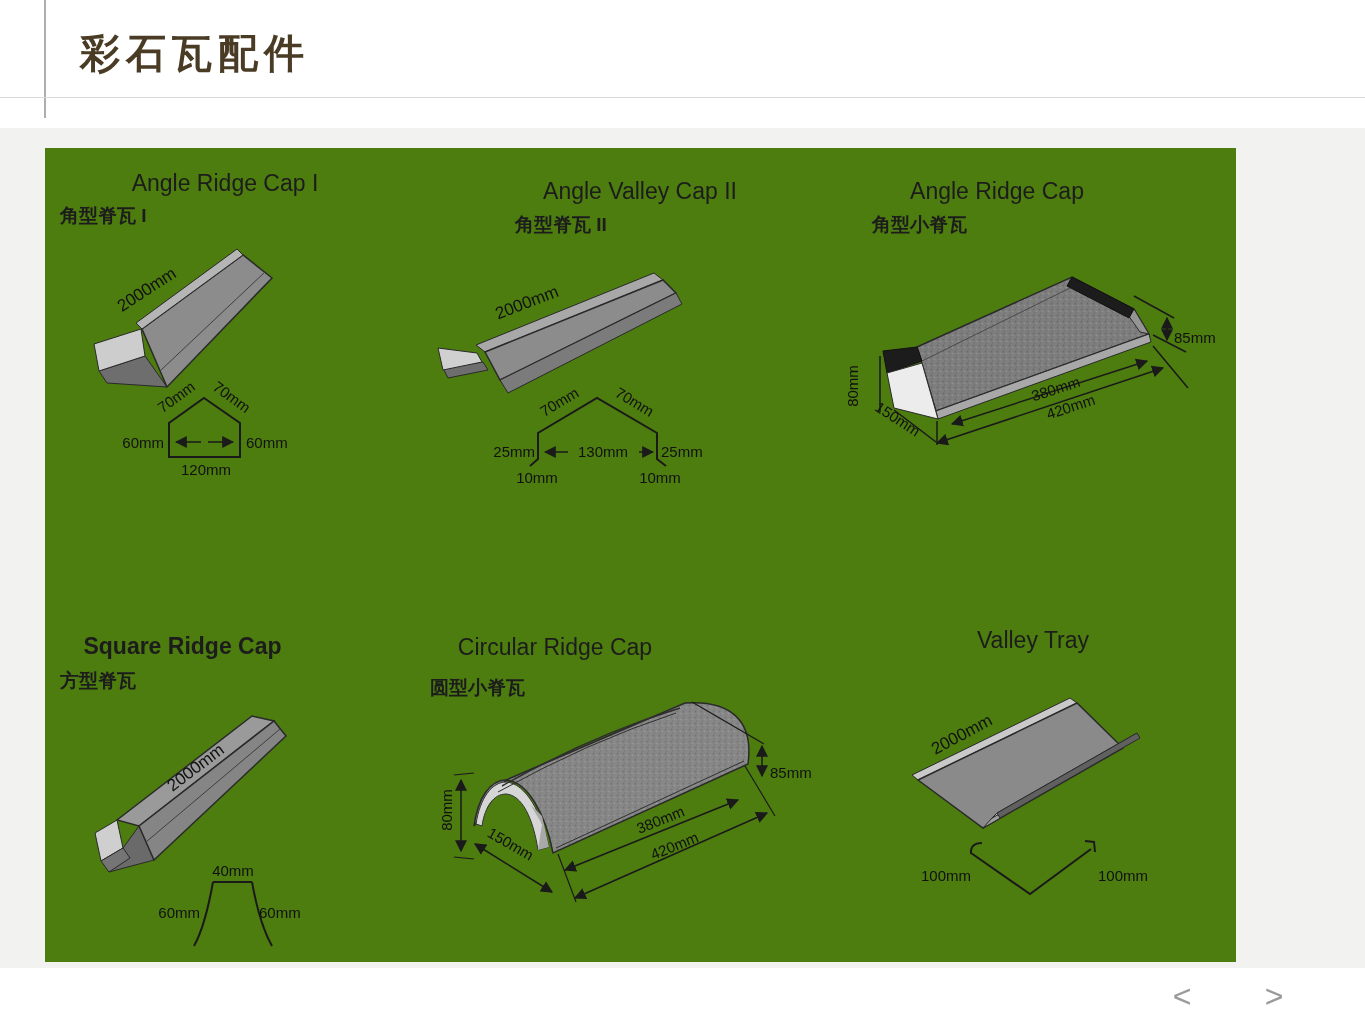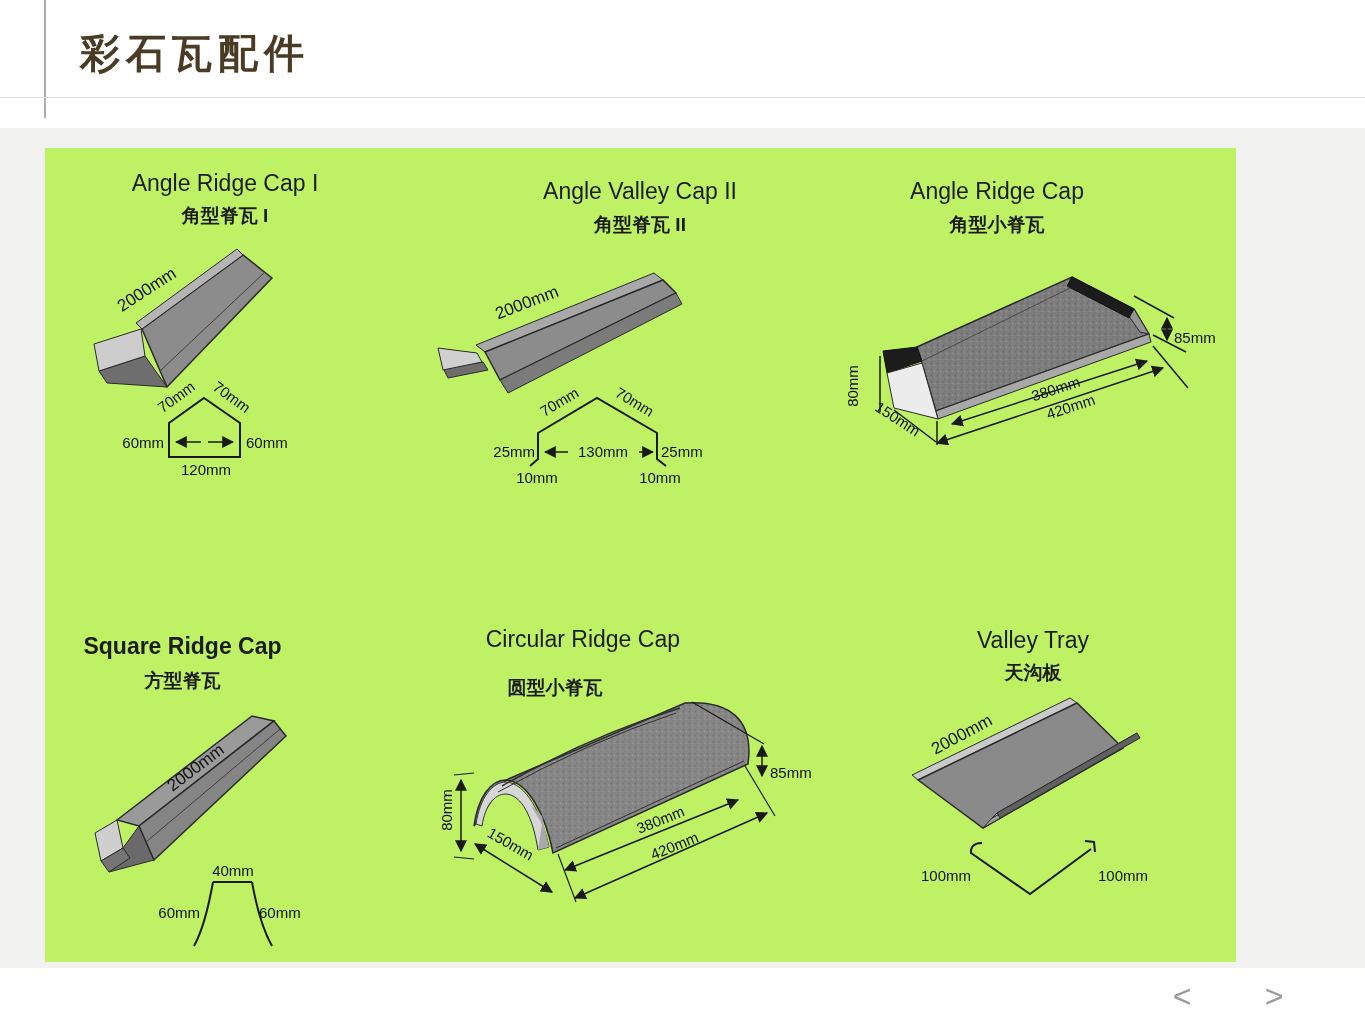--- a/index.html
+++ b/index.html
@@ -3,24 +3,24 @@
 <meta charset="utf-8">
 <style>
   * { margin:0; padding:0; box-sizing:border-box; }
   html,body { width:1365px; height:1024px; background:#fff; overflow:hidden;
               font-family:"Liberation Sans", sans-serif; position:relative; }
   .vline { position:absolute; left:44px; top:0; width:2px; height:118px; background:#aeaeae; }
   .hline { position:absolute; left:0; top:97px; width:1365px; height:1px; background:#dadada; }
   .page-title { position:absolute; left:80px; top:26px; font-size:40px; font-weight:bold;
                 color:#4a3b25; letter-spacing:6px; white-space:nowrap; }
   .gray-band { position:absolute; left:0; top:128px; width:1365px; height:840px; background:#f2f2f1; }
-  .panel { position:absolute; left:45px; top:148px; width:1191px; height:814px; background:#bef264; }
+  .panel { position:absolute; left:45px; top:148px; width:1191px; height:814px; background:#4d7c0f; }
   .card { position:absolute; }
   .t-en { position:absolute; text-align:center; font-size:23px; color:#1c1c1c; white-space:nowrap; }
-  .t-zh { position:absolute; text-align:center; font-size:19px; font-weight:bold; color:#1c1c1c; white-space:nowrap; }
+  .t-zh { position:absolute; font-size:19px; font-weight:bold; color:#1c1c1c; white-space:nowrap; }
   svg { position:absolute; overflow:visible; }
   svg text { font-family:"Liberation Sans", sans-serif; fill:#111; font-size:15px; }
   svg text.len { font-size:17px; }
   .pager { position:absolute; top:976px; width:40px; height:40px; text-align:center;
            font-size:32px; color:#9a9a9a; cursor:pointer; line-height:40px; user-select:none; }
   .pager-prev { left:1162px; }
   .pager-next { left:1254px; }
 </style>
 </head>
 <body>
@@ -147,21 +147,21 @@
       <line x1="153" y1="262" x2="192" y2="262" stroke="#1a1a1a" stroke-width="2"></line>
       <path d="M153,262 C148,290 143,310 134,326" fill="none" stroke="#1a1a1a" stroke-width="2"></path>
       <path d="M192,262 C197,290 203,310 212,326" fill="none" stroke="#1a1a1a" stroke-width="2"></path>
       <text x="173" y="256" text-anchor="middle">40mm</text>
       <text x="140" y="298" text-anchor="end">60mm</text>
       <text x="199" y="298">60mm</text>
     </svg>
   </div>
 
   <div class="card" style="left:385px; top:472px; width:415px; height:340px;">
-    <div class="t-en" style="left:0; top:6px; width:250px;text-align:right;">Circular Ridge Cap</div>
+    <div class="t-en" style="left:0; top:14px; width:250px;">Circular Ridge Cap</div>
     <div class="t-zh" style="left:0; top:44px; width:250px;margin-top:11px;">圆型小脊瓦</div>
     <svg style="left:0; top:0;" width="415" height="340" viewBox="0 0 415 340">
       <defs>
         <marker id="m5" viewBox="0 0 10 10" refX="9" refY="5" markerWidth="8" markerHeight="8" orient="auto-start-reverse">
           <path d="M0,0 L10,5 L0,10 z" fill="#1a1a1a"></path>
           </marker>
         <pattern id="stone5" width="6" height="6" patternUnits="userSpaceOnUse">
           <rect width="6" height="6" fill="#878787"></rect>
           <circle cx="1.5" cy="1.5" r="0.9" fill="#737373"></circle>
           <circle cx="4.5" cy="3.5" r="0.8" fill="#9a9a9a"></circle>
@@ -189,21 +189,20 @@
       <text x="231" y="205" text-anchor="middle" transform="rotate(-22 231 201)">380mm</text>
       <text x="245" y="231" text-anchor="middle" transform="rotate(-22 245 227)">420mm</text>
       <line x1="262" y1="82" x2="334" y2="124" stroke="#1a1a1a" stroke-width="1.2"></line>
       <line x1="332" y1="126" x2="332" y2="156" stroke="#1a1a1a" stroke-width="1.5" marker-start="url(#m5)" marker-end="url(#m5)"></line>
       <text x="340" y="158">85mm</text>
     </svg>
   </div>
 
   <div class="card" style="left:800px; top:472px; width:391px; height:340px;">
     <div class="t-en" style="left:63px; top:7px; width:250px;">Valley Tray</div>
-    <div class="t-zh" style="left:63px; top:40px; width:250px;">天沟板</div>
     <svg style="left:0; top:0;" width="391" height="340" viewBox="0 0 391 340">
 
       <polygon points="67,155 225,78 232,83 73,160" fill="#c9c9c9" stroke="#2a2a2a" stroke-width="1"></polygon>
       <polygon points="73,160 232,83 278,128 138,208" fill="#8a8a8a" stroke="#2a2a2a" stroke-width="1.5"></polygon>
       <polygon points="138,208 278,128 287,118 147,198" fill="#9e9e9e" stroke="#2a2a2a" stroke-width="1"></polygon>
       <polygon points="147,198 287,118 292,113 152,193" fill="#d2d2d2" stroke="#2a2a2a" stroke-width="1"></polygon>
       <polygon points="152,193 292,113 295,118 155,198" fill="#606060" stroke="#2a2a2a" stroke-width="1"></polygon>
       <text class="len" x="117" y="120" text-anchor="middle" transform="rotate(-28 117 115)">2000mm</text>
 
       <path d="M137,223 Q125,223 126,234" fill="none" stroke="#1a1a1a" stroke-width="2"></path>

